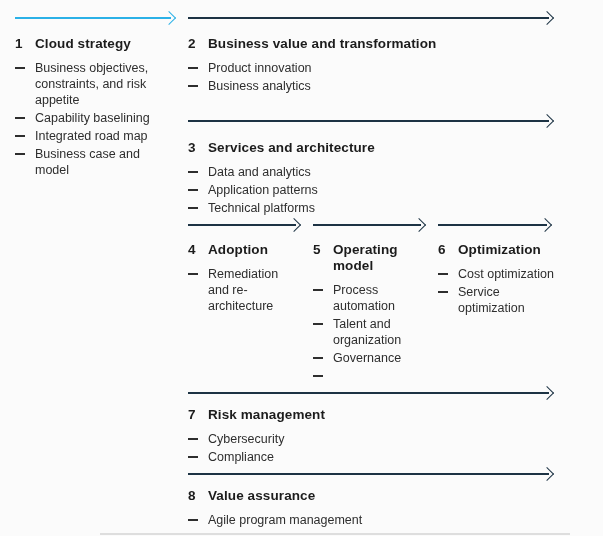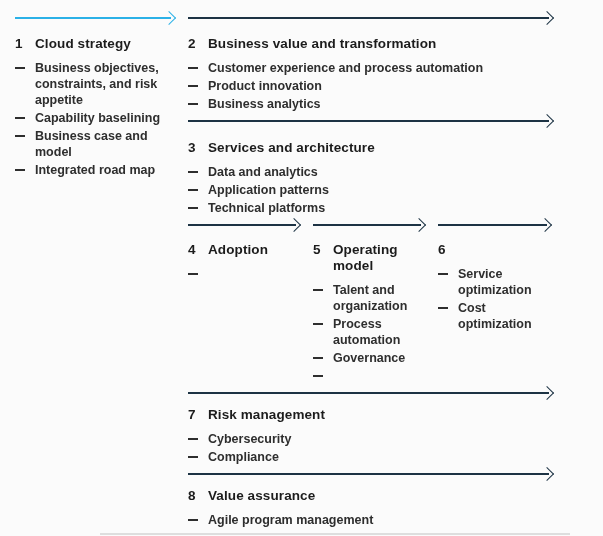--- a/index.html
+++ b/index.html
@@ -39,21 +39,21 @@
   }
   .dash { width: 20px; flex: none; }
   .dash::before {
     content: "";
     display: block;
     width: 10px;
     height: 1.6px;
     background: var(--body-text);
     margin-top: 7px;
   }
-  .item-text { flex: 1; font-weight: bold; }
+  .item-text { flex: 1; }
   .arrow { position: absolute; height: 12px; }
   .arrow .shaft {
     position: absolute;
     left: 0; right: 4px; top: 5px;
     height: 1.8px;
     background: var(--arrow-dark);
   }
   .arrow .head {
     position: absolute;
     right: 1px; top: 1.4px;
@@ -118,41 +118,37 @@
       <div class="item">
         <span class="dash"></span>
         <span class="item-text">Business objectives, constraints, and risk appetite</span>
       </div>
       <div class="item">
         <span class="dash"></span>
         <span class="item-text">Capability baselining</span>
       </div>
       <div class="item">
         <span class="dash"></span>
+        <span class="item-text">Integrated road map</span>
+      </div>
+      <div class="item">
+        <span class="dash"></span>
         <span class="item-text">Business case and model</span>
-      </div>
-      <div class="item">
-        <span class="dash"></span>
-        <span class="item-text">Integrated road map</span>
       </div>
     </div>
   </div>
 
   <div class="section" style="left:188px; top:36px; width:365px;">
     <div class="heading">
       <span class="num">2</span>
       <span class="title">Business value and transformation</span>
     </div>
     <div class="items">
       <div class="item">
         <span class="dash"></span>
-        <span class="item-text">Customer experience and process automation</span>
-      </div>
-      <div class="item">
-        <span class="dash"></span>
         <span class="item-text">Product innovation</span>
       </div>
       <div class="item">
         <span class="dash"></span>
         <span class="item-text">Business analytics</span>
       </div>
     </div>
   </div>
 
   <div class="section" style="left:188px; top:140px; width:365px;">
@@ -177,60 +173,62 @@
   </div>
 
   <div class="section" style="left:188px; top:242px; width:108px;">
     <div class="heading">
       <span class="num">4</span>
       <span class="title">Adoption</span>
     </div>
     <div class="items">
       <div class="item">
         <span class="dash"></span>
+        <span class="item-text">Remediation and re-architecture</span>
       </div>
     </div>
   </div>
 
   <div class="section" style="left:313px; top:242px; width:113px;">
     <div class="heading">
       <span class="num">5</span>
       <span class="title">Operating model</span>
     </div>
     <div class="items">
       <div class="item">
         <span class="dash"></span>
+        <span class="item-text">Process automation</span>
+      </div>
+      <div class="item">
+        <span class="dash"></span>
         <span class="item-text">Talent and organization</span>
       </div>
       <div class="item">
         <span class="dash"></span>
-        <span class="item-text">Process automation</span>
-      </div>
-      <div class="item">
-        <span class="dash"></span>
         <span class="item-text">Governance</span>
       </div>
       <div class="item">
         <span class="dash"></span>
       </div>
     </div>
   </div>
 
   <div class="section" style="left:438px; top:242px; width:116px;">
     <div class="heading">
       <span class="num">6</span>
-    </div>
-    <div class="items">
+      <span class="title">Optimization</span>
+    </div>
+    <div class="items">
+      <div class="item">
+        <span class="dash"></span>
+        <span class="item-text">Cost optimization</span>
+      </div>
       <div class="item">
         <span class="dash"></span>
         <span class="item-text">Service optimization</span>
-      </div>
-      <div class="item">
-        <span class="dash"></span>
-        <span class="item-text">Cost optimization</span>
       </div>
     </div>
   </div>
 
   <div class="section" style="left:188px; top:407px; width:365px;">
     <div class="heading">
       <span class="num">7</span>
       <span class="title">Risk management</span>
     </div>
     <div class="items">

